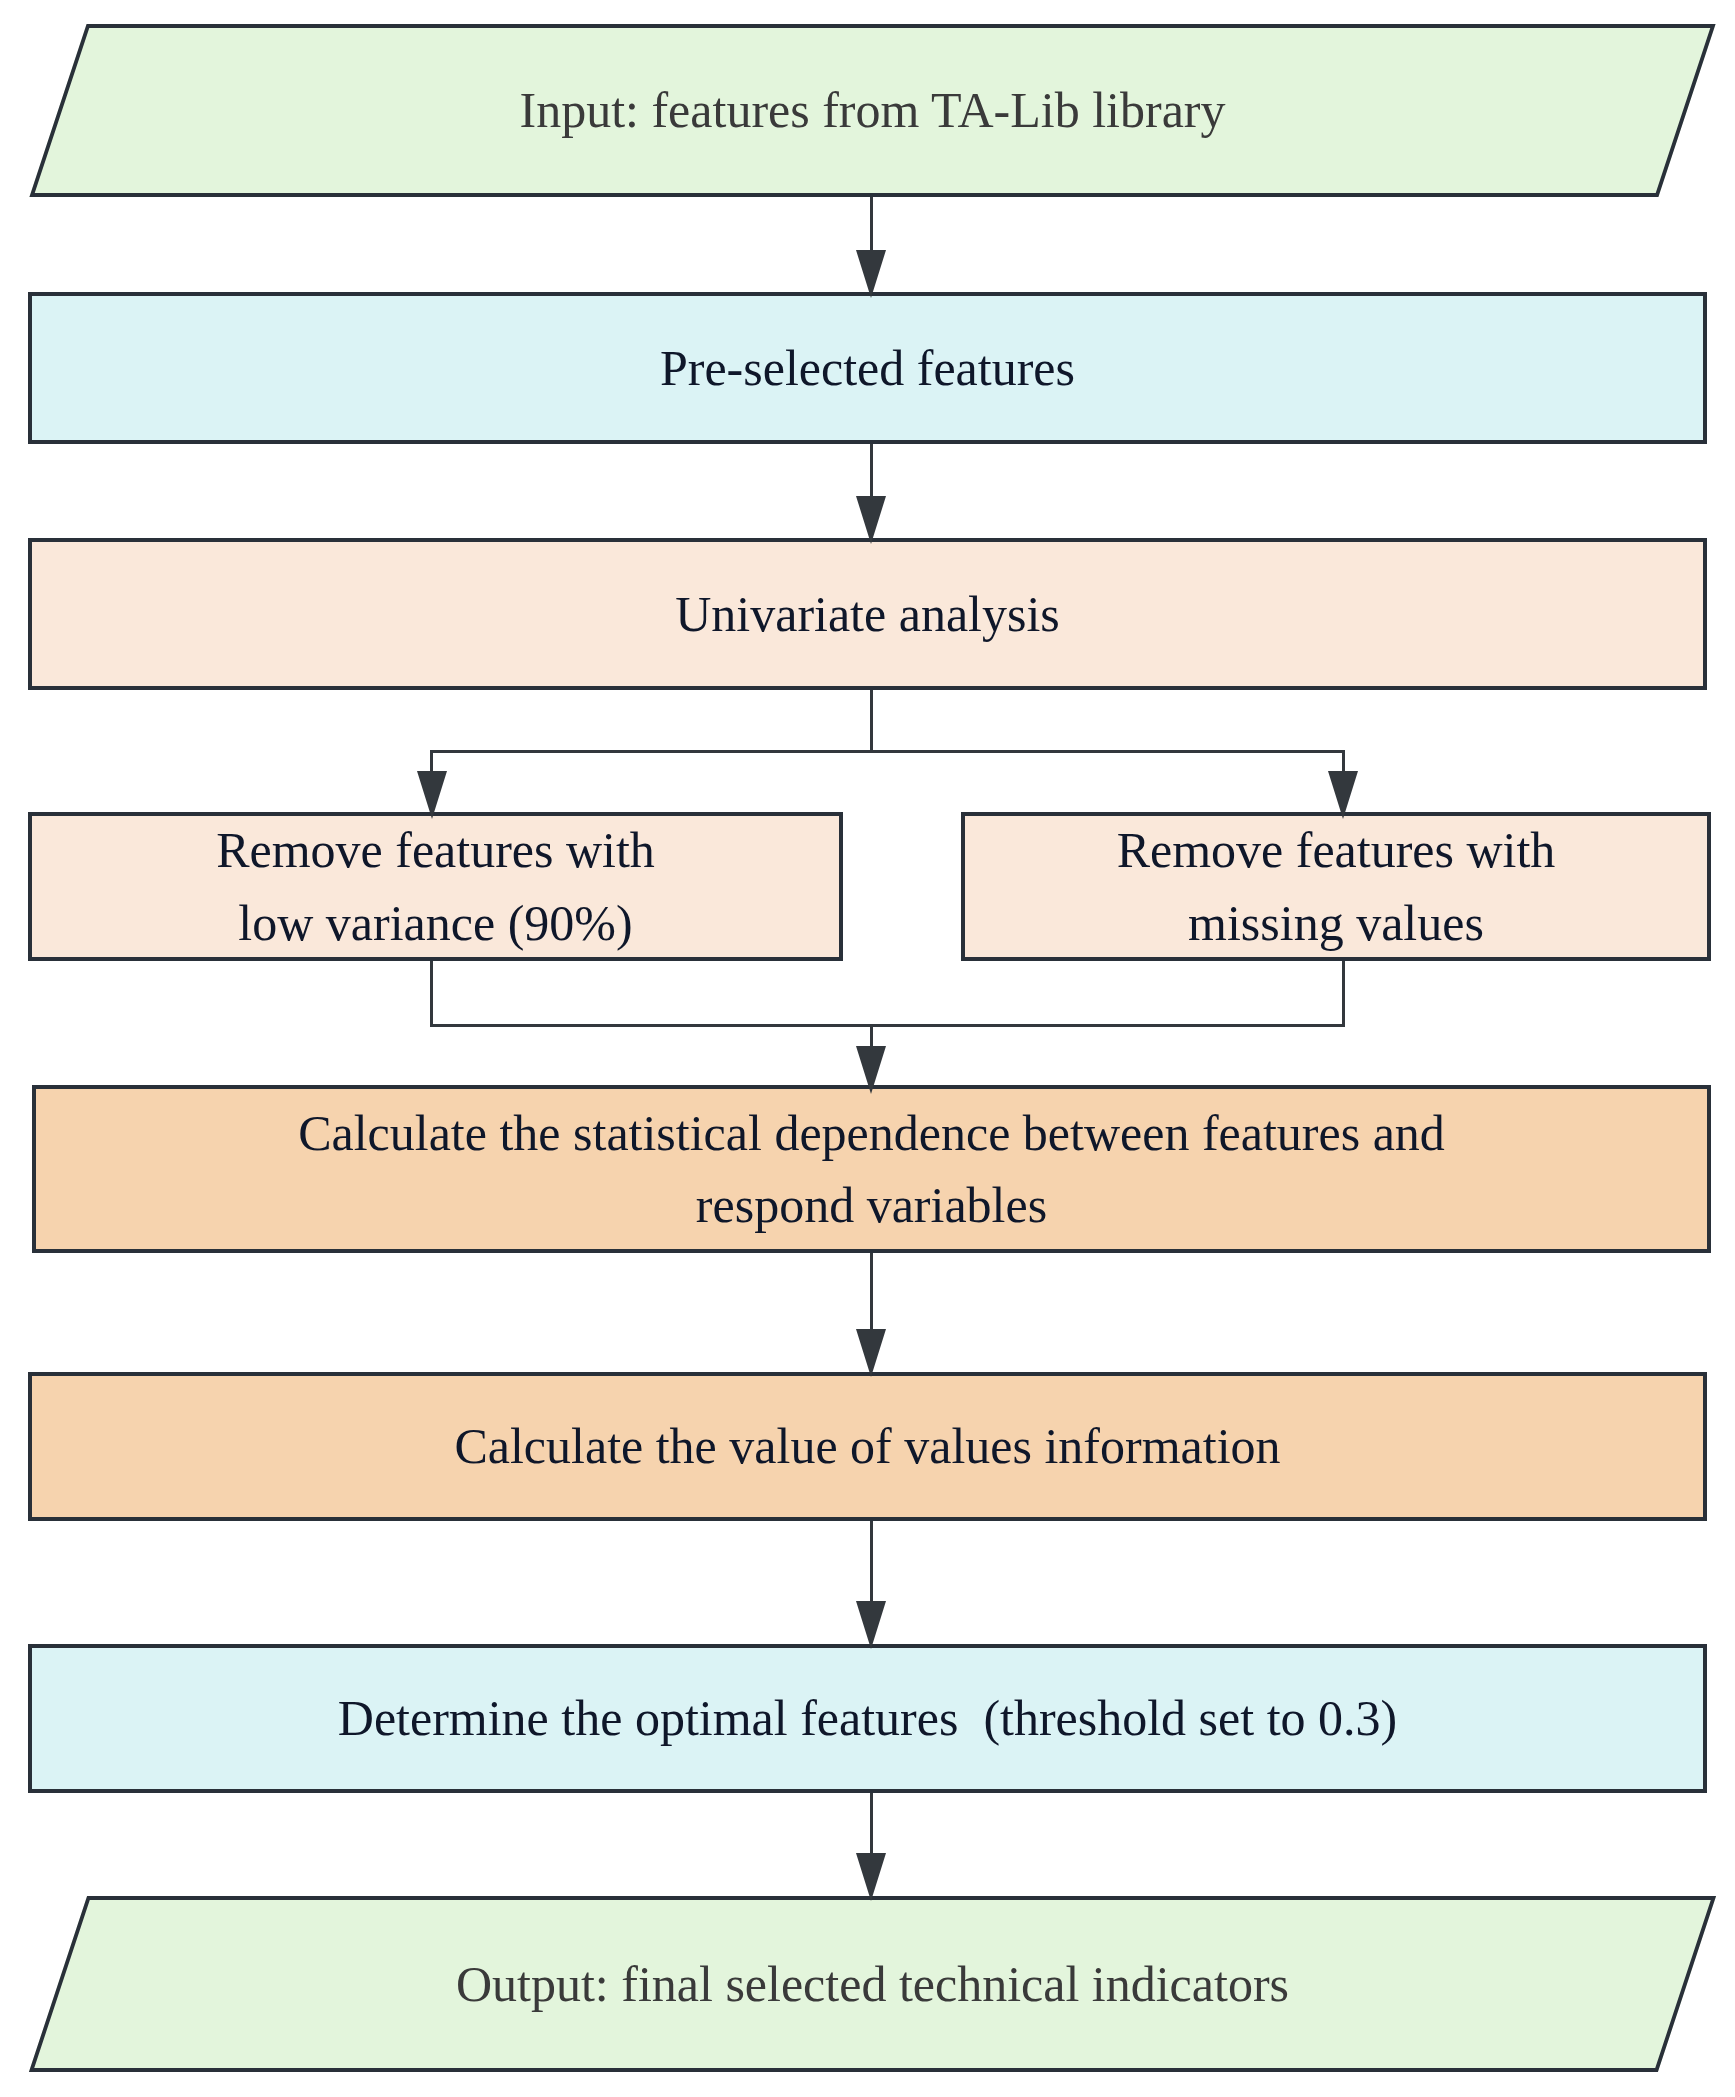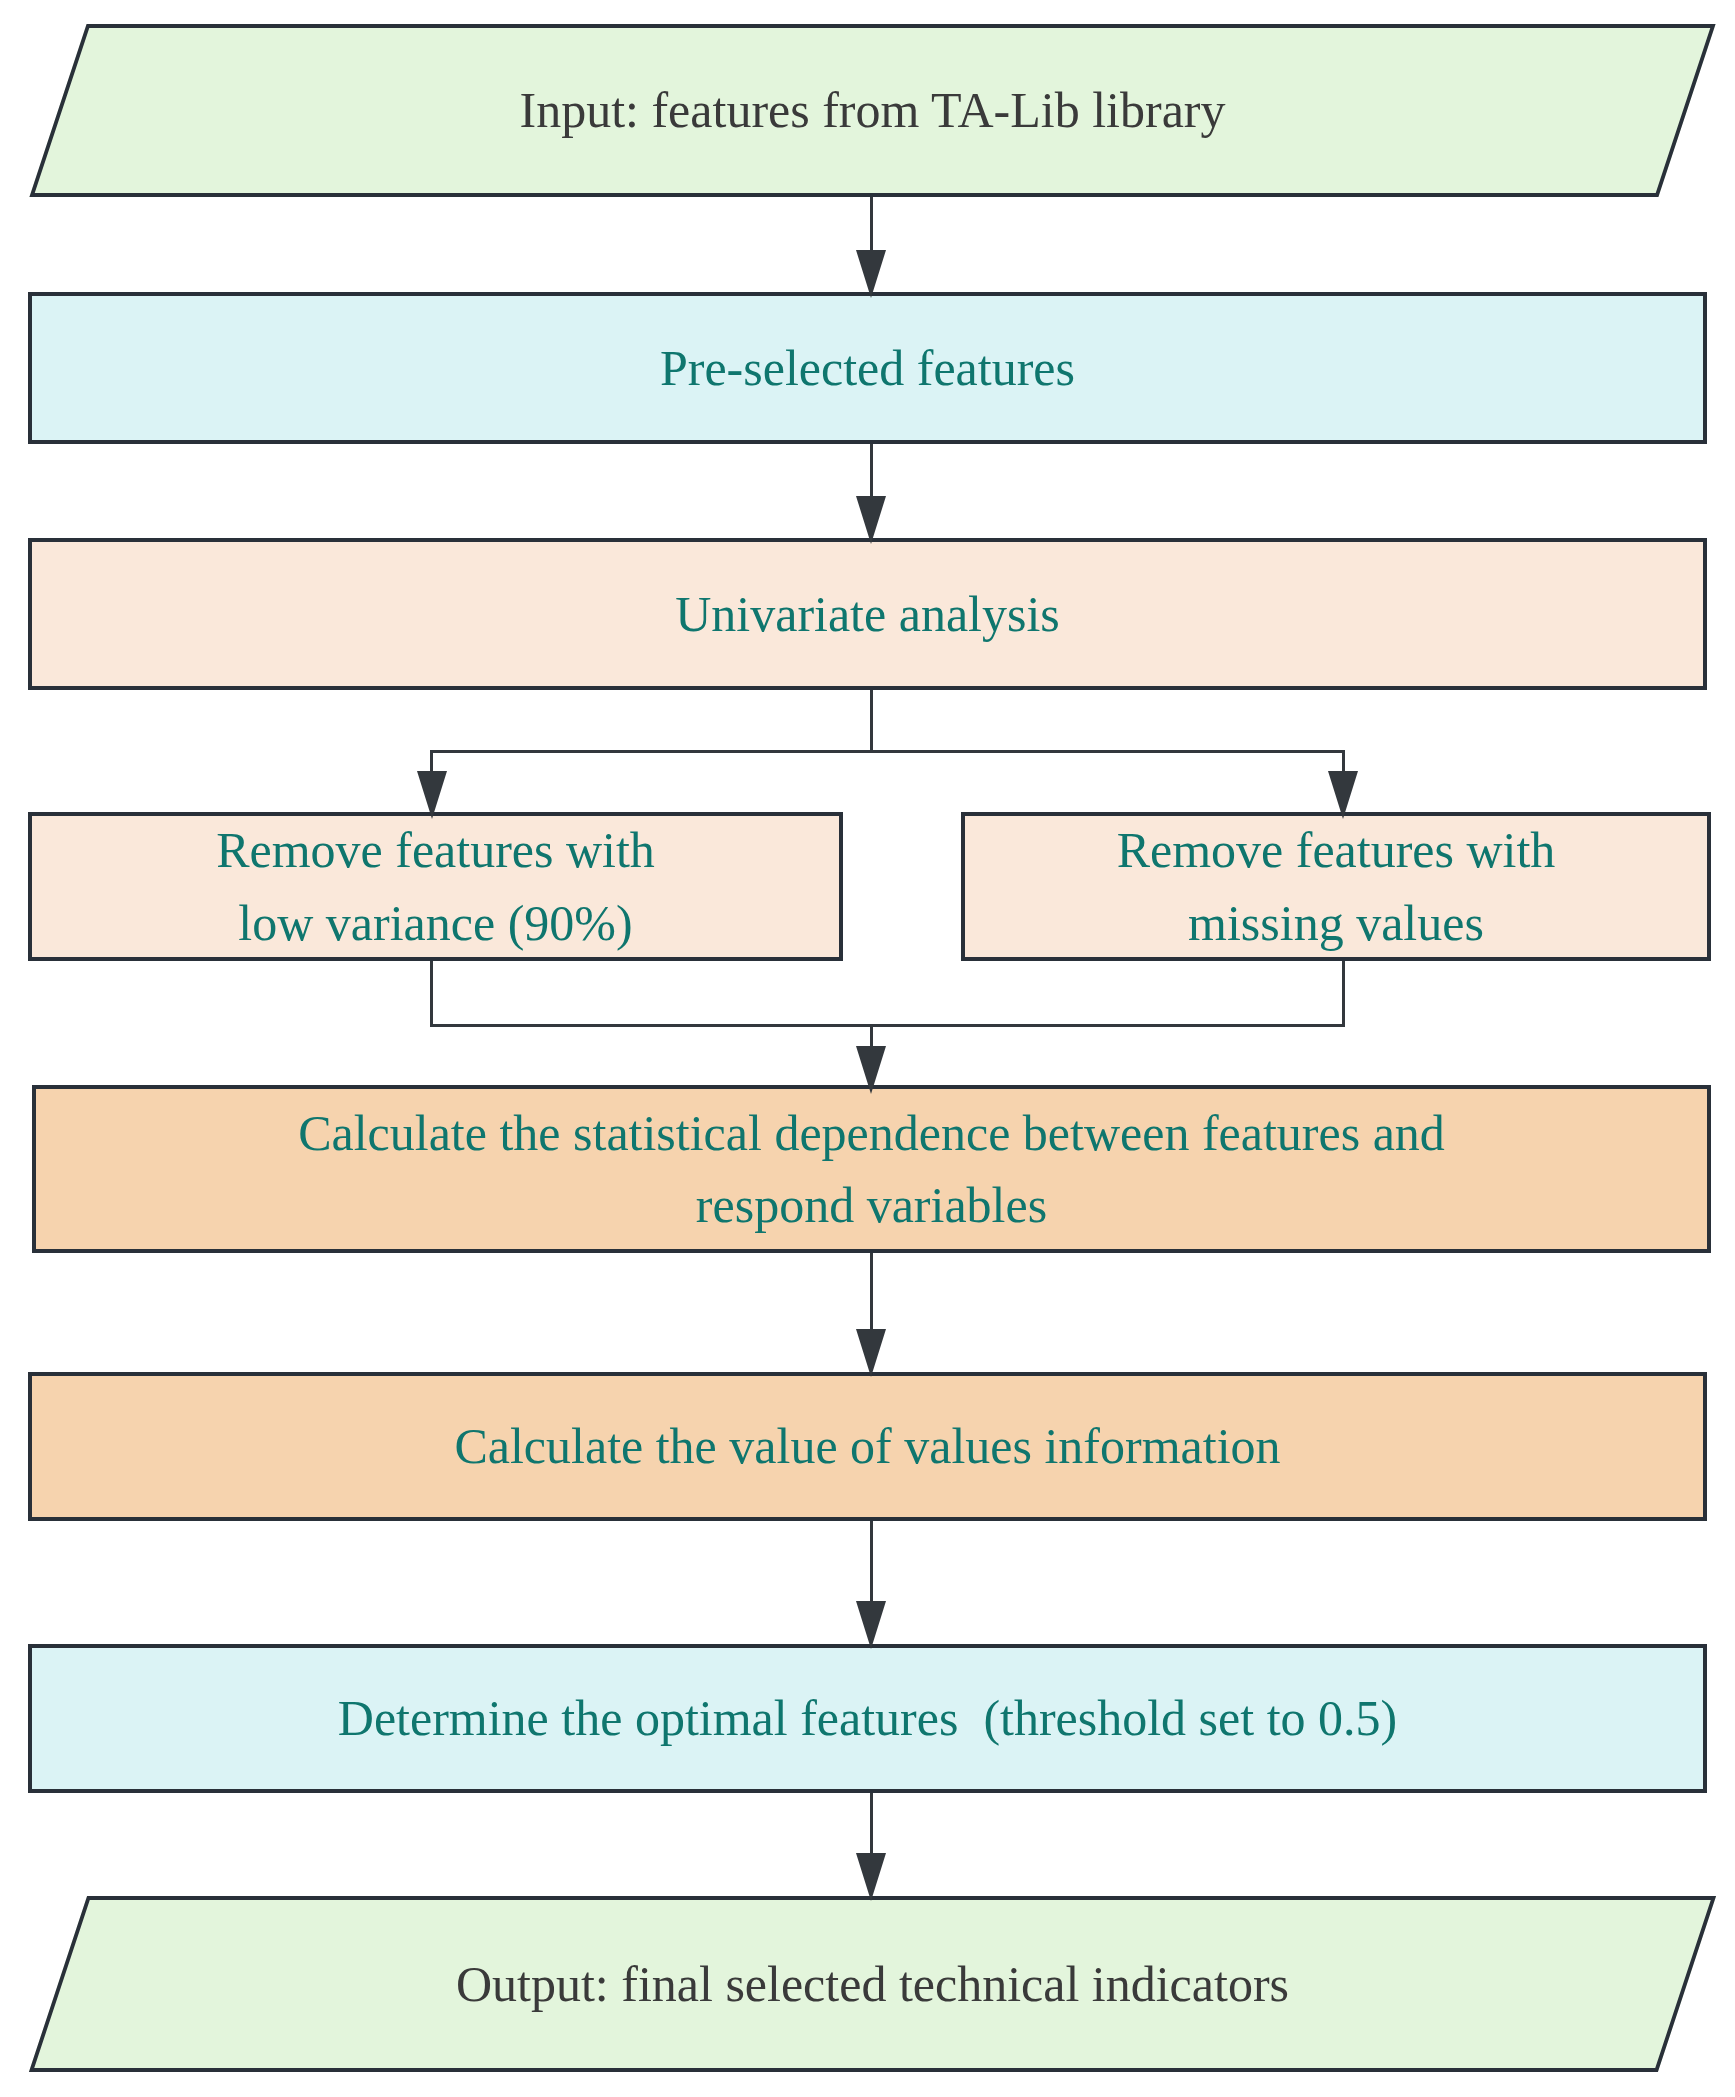--- a/index.html
+++ b/index.html
@@ -24,21 +24,21 @@
     display: flex;
     align-items: center;
     justify-content: center;
     z-index: 1;
   }
   .node .label {
     white-space: pre-wrap;
     text-align: center;
     font-size: 50px;
     line-height: 1.45;
-    color: #0f766e;
+    color: #0f172a;
     padding: 0 23px;
   }
   .para {
     transform: skewX(-18.3deg);
   }
   .para .unskew {
     width: 100%;
     height: 100%;
     transform: skewX(18.3deg);
     display: flex;
@@ -137,21 +137,21 @@
   <div class="node" id="n-dep" style="background-color: rgb(246, 211, 174);">
     <span class="label">Calculate the statistical dependence between features and
 respond variables</span>
   </div>
 
   <div class="node" id="n-mi" style="background-color: rgb(246, 211, 174);">
     <span class="label">Calculate the value of values information</span>
   </div>
 
   <div class="node" id="n-opt" style="background-color: rgb(219, 243, 245);">
-    <span class="label">Determine the optimal features  (threshold set to 0.5)</span>
+    <span class="label">Determine the optimal features  (threshold set to 0.3)</span>
   </div>
 
   <div class="node para" id="n-output" style="background-color: rgb(227, 245, 220);">
     <div class="unskew">
       <span class="label">Output: final selected technical indicators</span>
     </div>
   </div>
 
   <div class="stem" id="a1-stem"></div>
   <div class="head" id="a1-head"></div>

